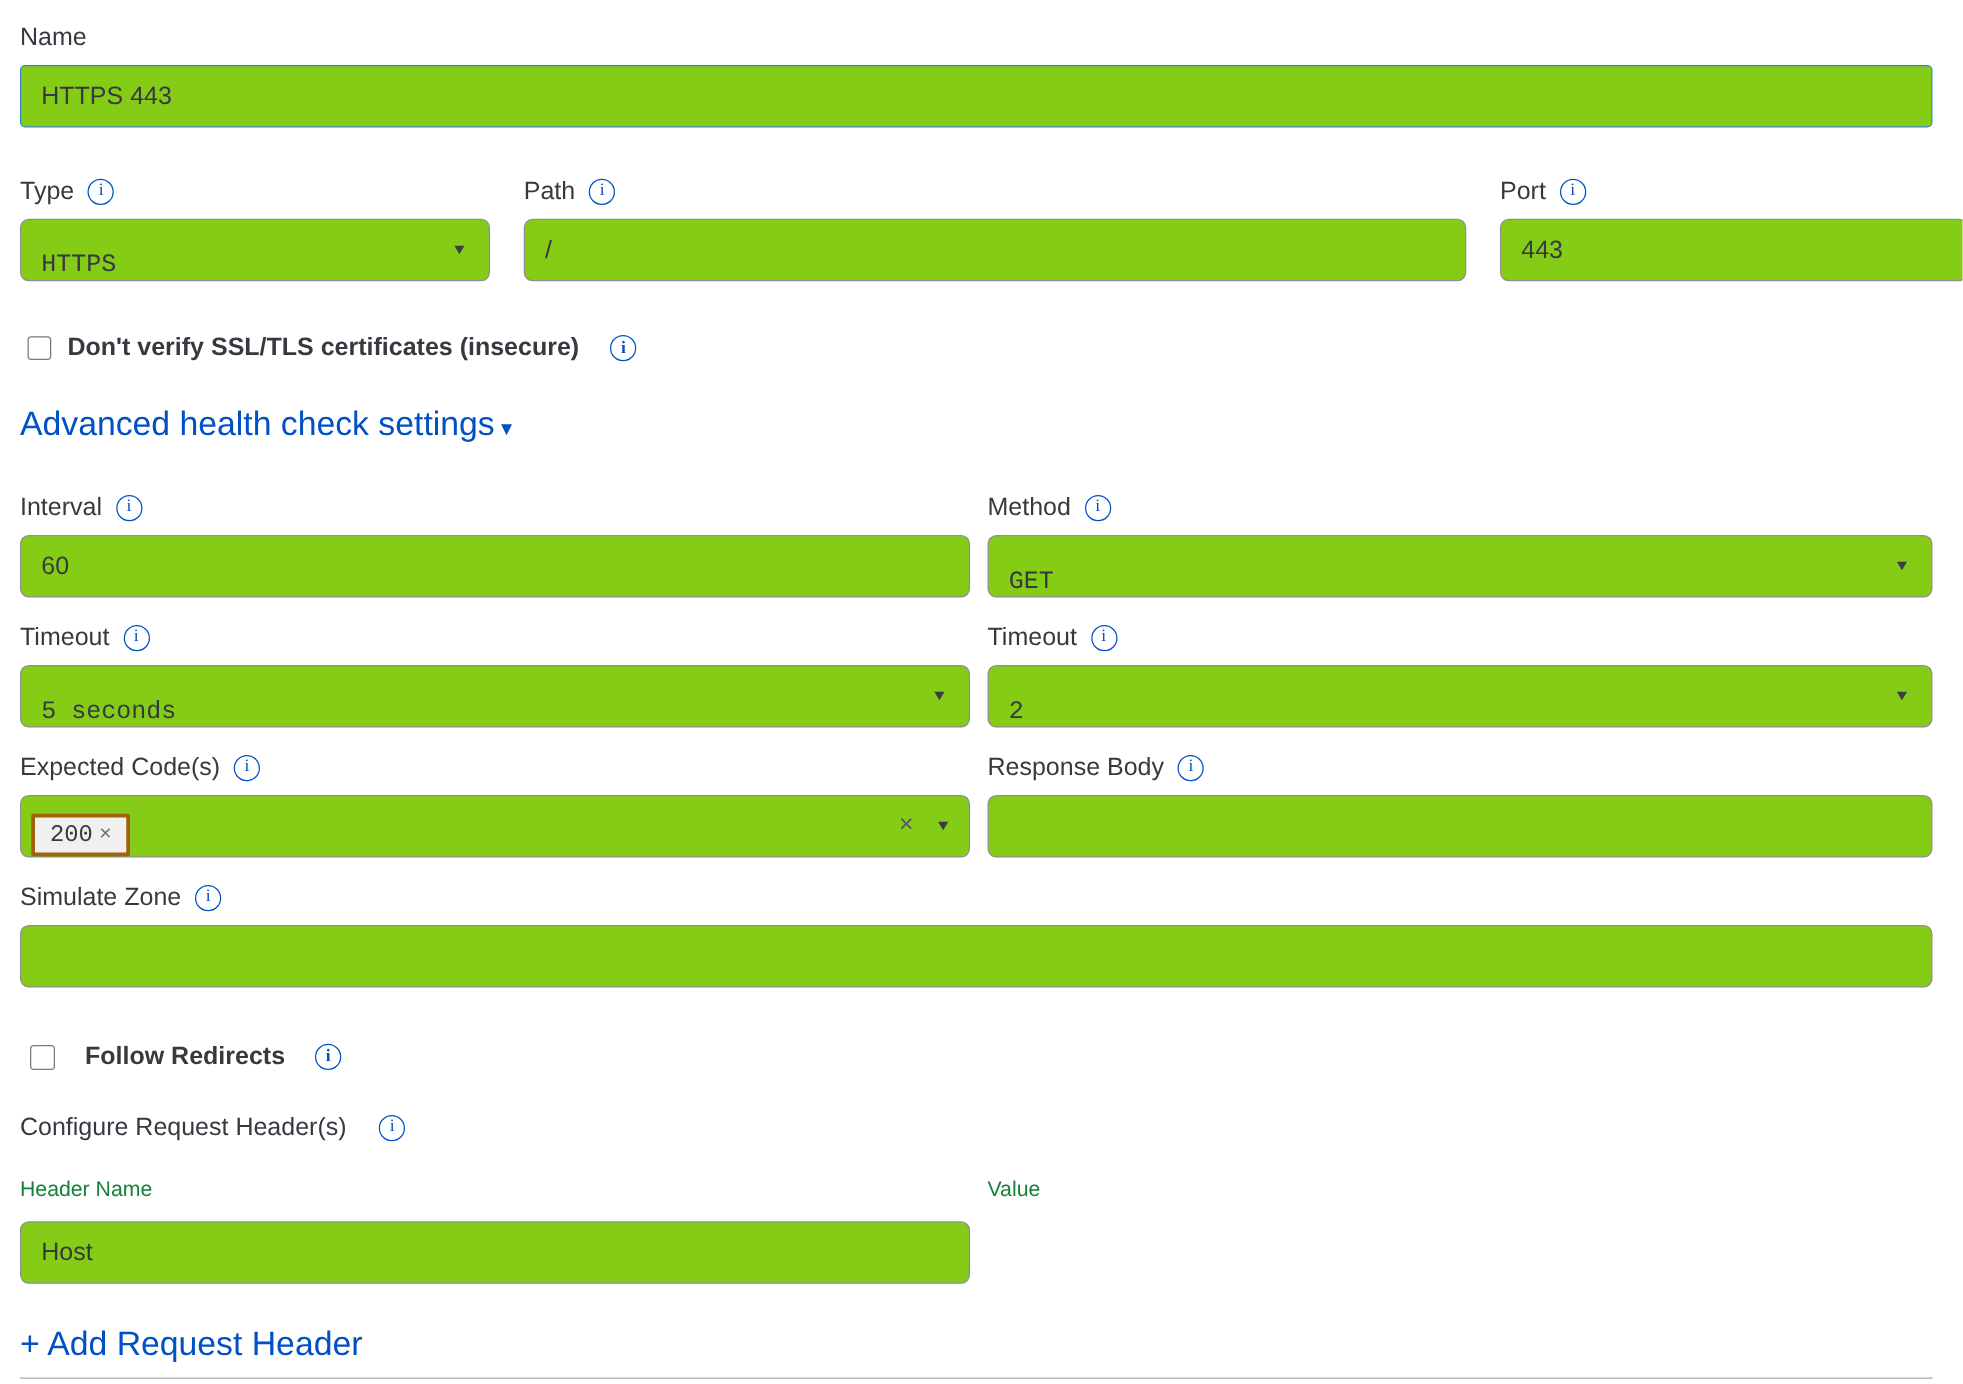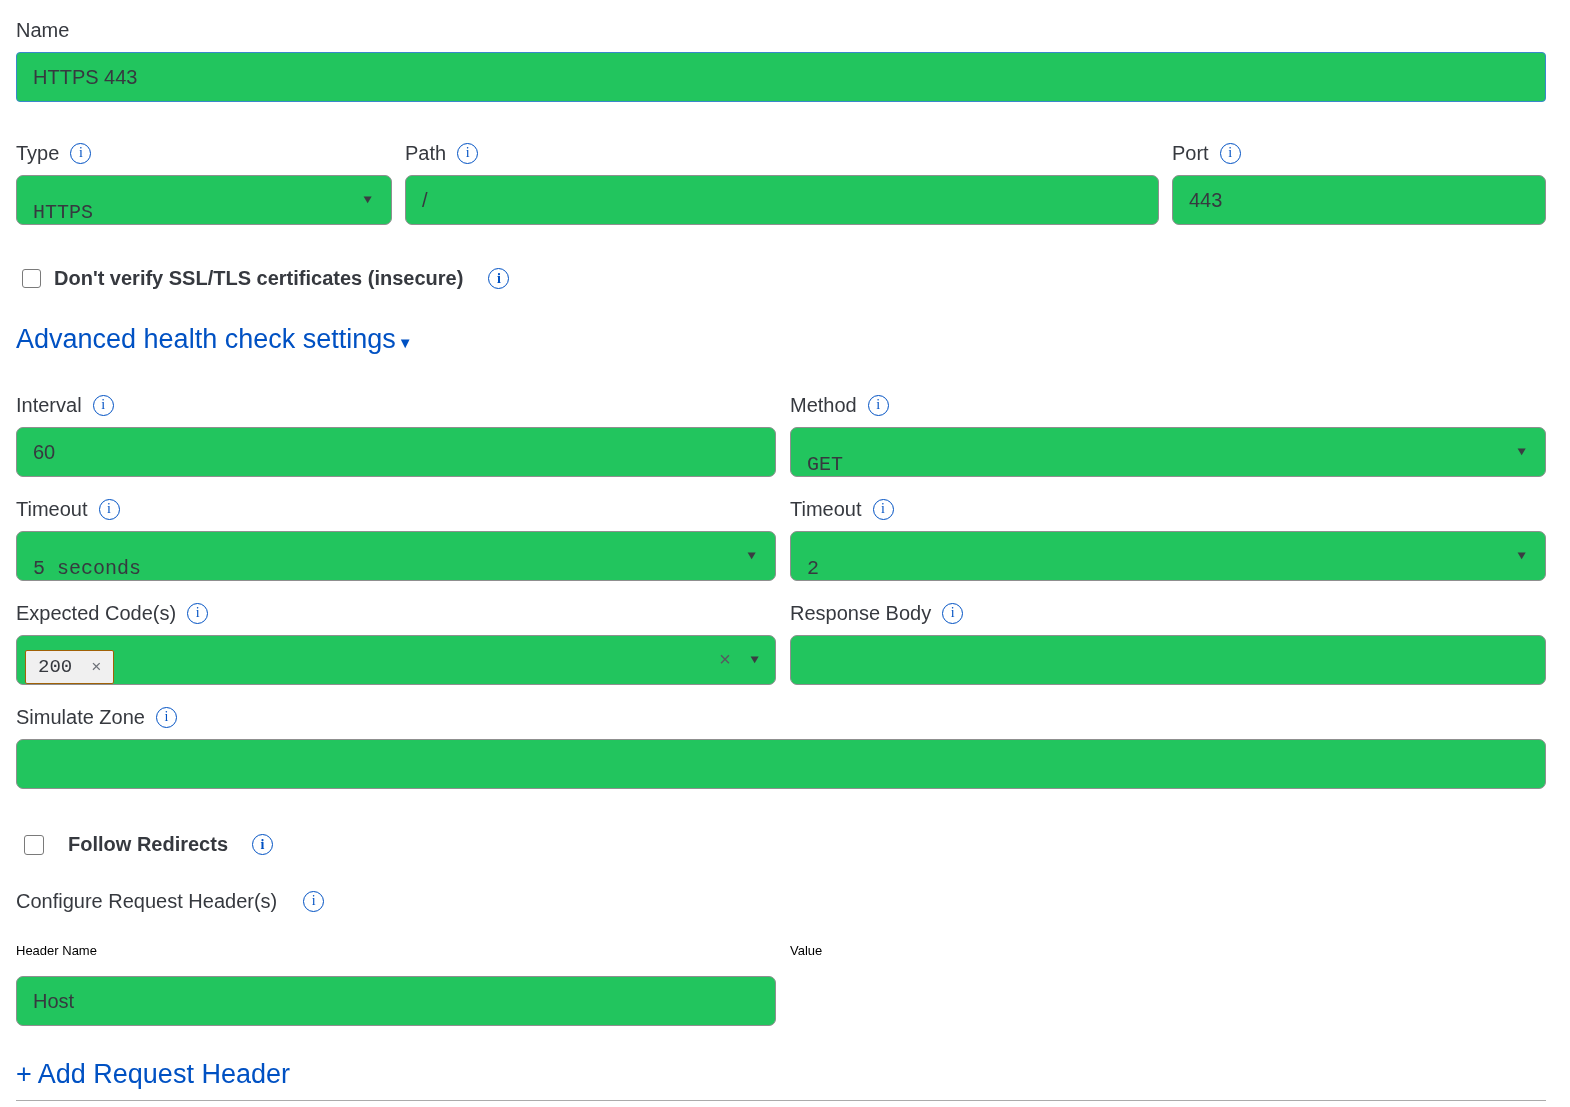--- a/index.html
+++ b/index.html
@@ -20,33 +20,33 @@
     display: inline-flex; align-items: center; justify-content: center;
     width: 21px; height: 21px; border-radius: 50%;
     border: 1.5px solid #0051c3; color: #0051c3;
     font-family: "Liberation Serif", serif;
     font-size: 14px; line-height: 1; flex: 0 0 auto;
     cursor: pointer;
   }
   .text-input, .select, .multiselect {
     width: 100%; height: 50px;
     border: 1px solid #8f8f8f; border-radius: 7px;
-    background: #22c55e; font-family: "Liberation Sans", sans-serif;
+    background: #84cc16; font-family: "Liberation Sans", sans-serif;
     font-size: 20px; color: #36393f; padding: 0 16px;
     display: block;
   }
   .text-input.focused { border: 1.5px solid #3a87cc; border-radius: 4px; }
 
   .select, .multiselect { position: relative; display: flex; align-items: flex-end; cursor: pointer; font-family: Liberation Mono, monospace; }
   .select .caret {
     position: absolute; right: 20px; top: 50%; transform: translateY(-50%) scaleX(1.15);
     font-size: 12px; color: #3a3d42; pointer-events: none;
   }
 
-  .row-3 { display: grid; grid-template-columns: 376px 754px 374px; column-gap: 13px; margin-top: 39px; }
+  .row-3 { display: grid; grid-template-columns: 376px 754px 374px; column-gap: 27px; margin-top: 39px; }
   .grid-2 { display: grid; grid-template-columns: 760px 756px; column-gap: 14px; row-gap: 20px; }
 
   .check-row { display: flex; align-items: center; font-weight: bold; }
   .checkbox {
     width: 19px; height: 19px; border: 1.5px solid #7a7a7a; border-radius: 3px;
     background: #fff; flex: 0 0 auto; cursor: pointer;
   }
   .check-row .check-label { font-size: 20px; color: #36393f; }
   .ssl-row { margin-top: 42px; padding-left: 6px; gap: 13px; }
   .redirect-row { margin-top: 44px; padding-left: 8px; gap: 24px; }
@@ -60,38 +60,38 @@
     text-underline-offset: 5px;
     cursor: pointer; display: inline-flex; align-items: center;
   }
   .link-caret { font-size: 15px; color: #0051c3; margin-left: 2px; text-decoration: none; display: inline-block; }
 
   .section-advanced { margin-top: 41px; }
   .simulate-wrap { margin-top: 20px; }
 
   .multiselect { padding: 0 70px 0 8px; }
   .tag {
-    display: inline-flex; align-items: center; gap: 19px;
+    display: inline-flex; align-items: center; gap: 5px;
     height: 34px; padding: 0 12px;
-    background: #f0f0f0; border: 1px solid #a16207; border-radius: 2px;
+    background: #f0f0f0; border: 3px solid #a16207; border-radius: 2px;
     font-size: 19px; color: #36393f;
   }
   .tag-x { color: #6d7178; font-size: 17px; cursor: pointer; }
   .ms-clear {
     position: absolute; right: 44px; top: 50%; transform: translateY(-50%);
     color: #565a60; font-size: 20px; cursor: pointer;
   }
   .ms-caret {
     position: absolute; right: 17px; top: 50%; transform: translateY(-50%) scaleX(1.15);
     font-size: 12px; color: #3a3d42;
   }
 
   .configure-label { margin-top: 33px; gap: 26px; }
   .headers-grid { display: grid; grid-template-columns: 760px 756px; column-gap: 14px; margin-top: 27px; }
-  .col-label { font-size: 13px; line-height: 21px; color: #000000; margin-bottom: 15px; display: block; }
+  .col-label { font-size: 17px; line-height: 21px; color: #15803d; margin-bottom: 15px; display: block; }
 
   .add-link-wrap { margin-top: 35px; }
   .divider { border: none; border-top: 1px solid #ababab; margin-top: 13px; }
 </style>
 </head>
 <body>
 
 <div class="page">
 
   <div>

